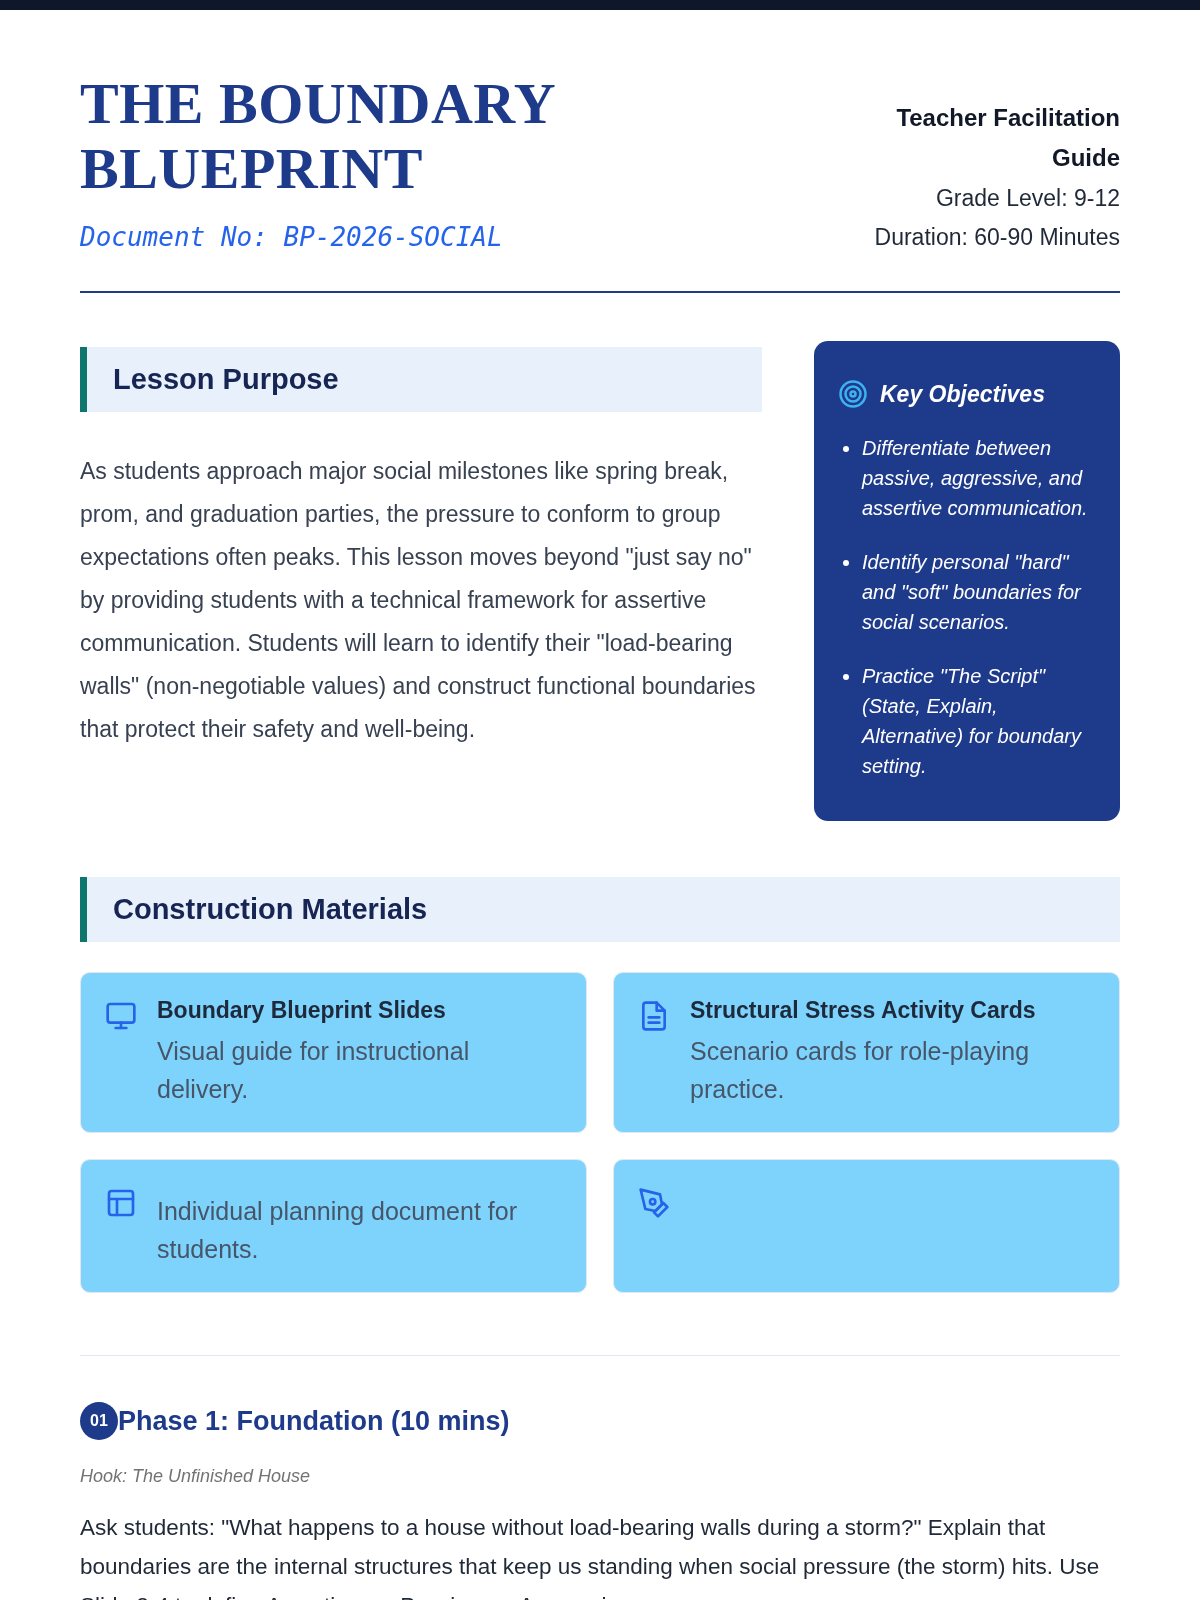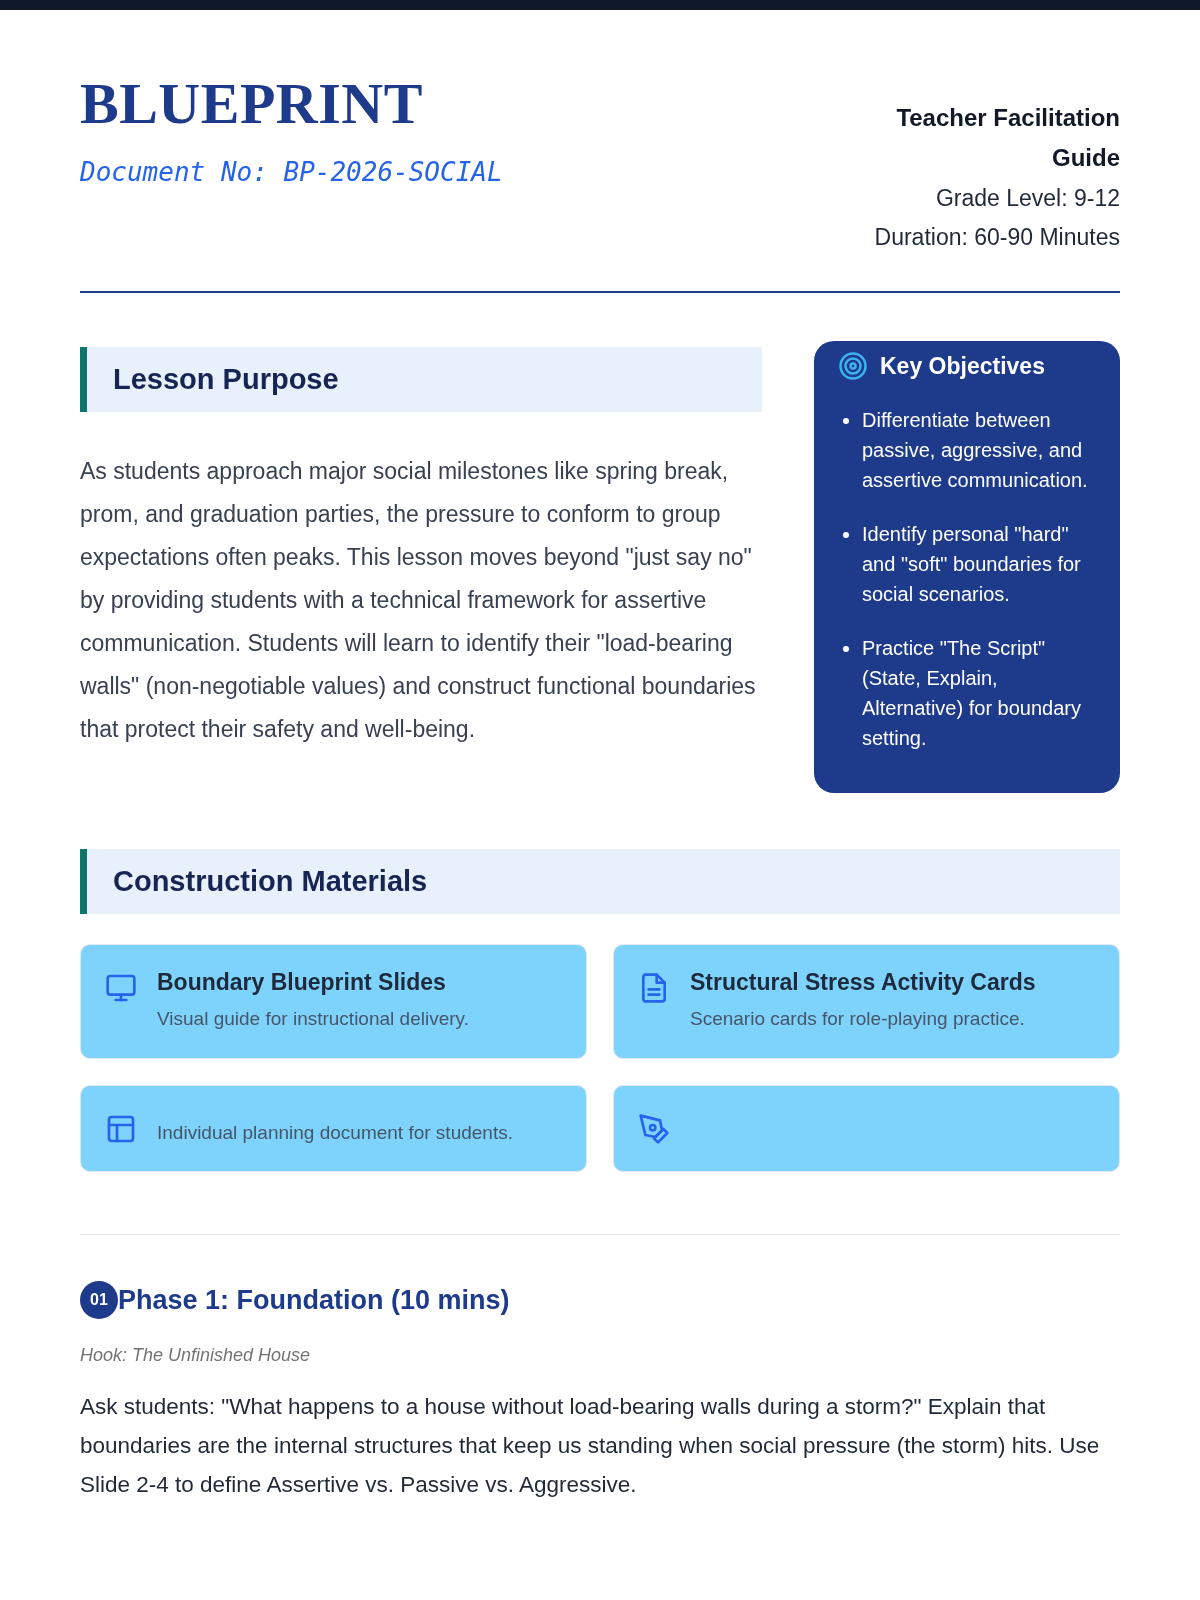--- a/index.html
+++ b/index.html
@@ -82,24 +82,25 @@
     margin-top: 38px;
     font-size: 23px;
     line-height: 1.87;
     color: #374151;
     padding-right: 4px;
   }
   .objectives-card {
     flex: 0 0 306px;
     width: 306px;
     background: #1e3a8a;
-    border-radius: 20px;
-    padding: 10px 24px 16px 24px;
+    border-radius: 14px;
+    padding: 38px 24px 16px 24px;
     color: #ffffff;
     margin-top: -6px;
+    font-style: italic;
   }
   .obj-header {
     display: flex;
     align-items: center;
     gap: 12px;
     font-weight: 700;
     font-size: 23px;
     color: #ffffff;
   }
   .target-icon { width: 30px; height: 30px; color: #3db2f2; flex: 0 0 30px; }
@@ -133,21 +134,21 @@
     flex: 0 0 32px;
     color: #2563eb;
     margin-top: 3px;
   }
   .material-title {
     font-weight: 700;
     font-size: 23px;
     color: #1e293b;
   }
   .material-desc {
-    font-size: 19px;
+    font-size: 25px;
     color: #475569;
     margin-top: 9px;
     line-height: 1.5;
   }
 
   
   .divider {
     border: none;
     border-top: 1px solid #e2e8f0;
     margin-top: 62px;
@@ -189,20 +190,21 @@
 </head>
 <body>
 
 <div class="topbar"></div>
 
 <div class="page">
 
   <header class="header-row">
     <div class="header-left">
       <h1 class="doc-title">
+        <span class="tl">THE BOUNDARY</span>
         <span class="tl">BLUEPRINT</span>
       </h1>
       <div class="doc-no">Document No: BP-2026-SOCIAL</div>
     </div>
     <div class="header-right">
       <div class="guide">Teacher Facilitation Guide</div>
       <div>Grade Level: 9-12</div>
       <div>Duration: 60-90 Minutes</div>
     </div>
   </header>

